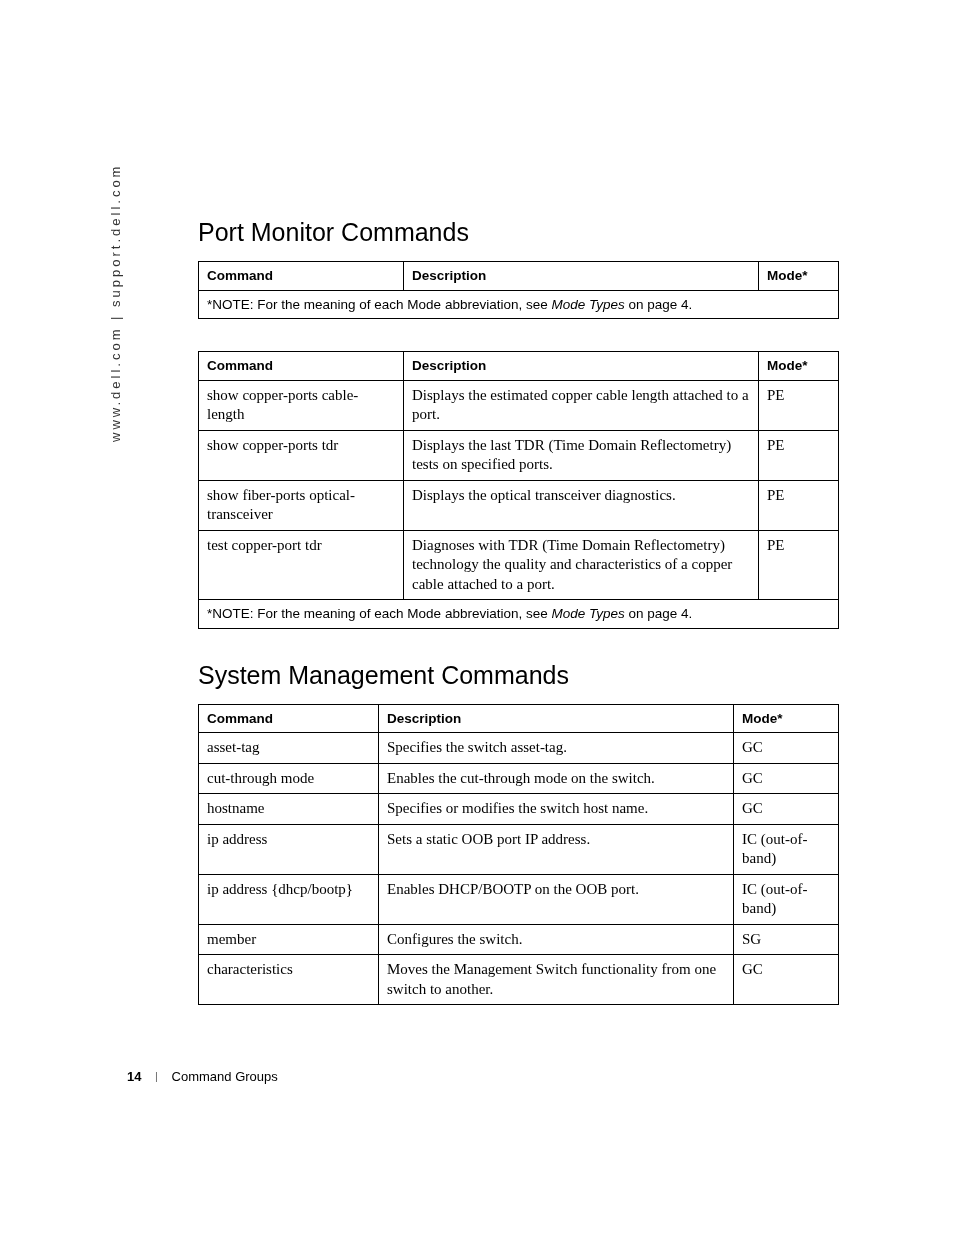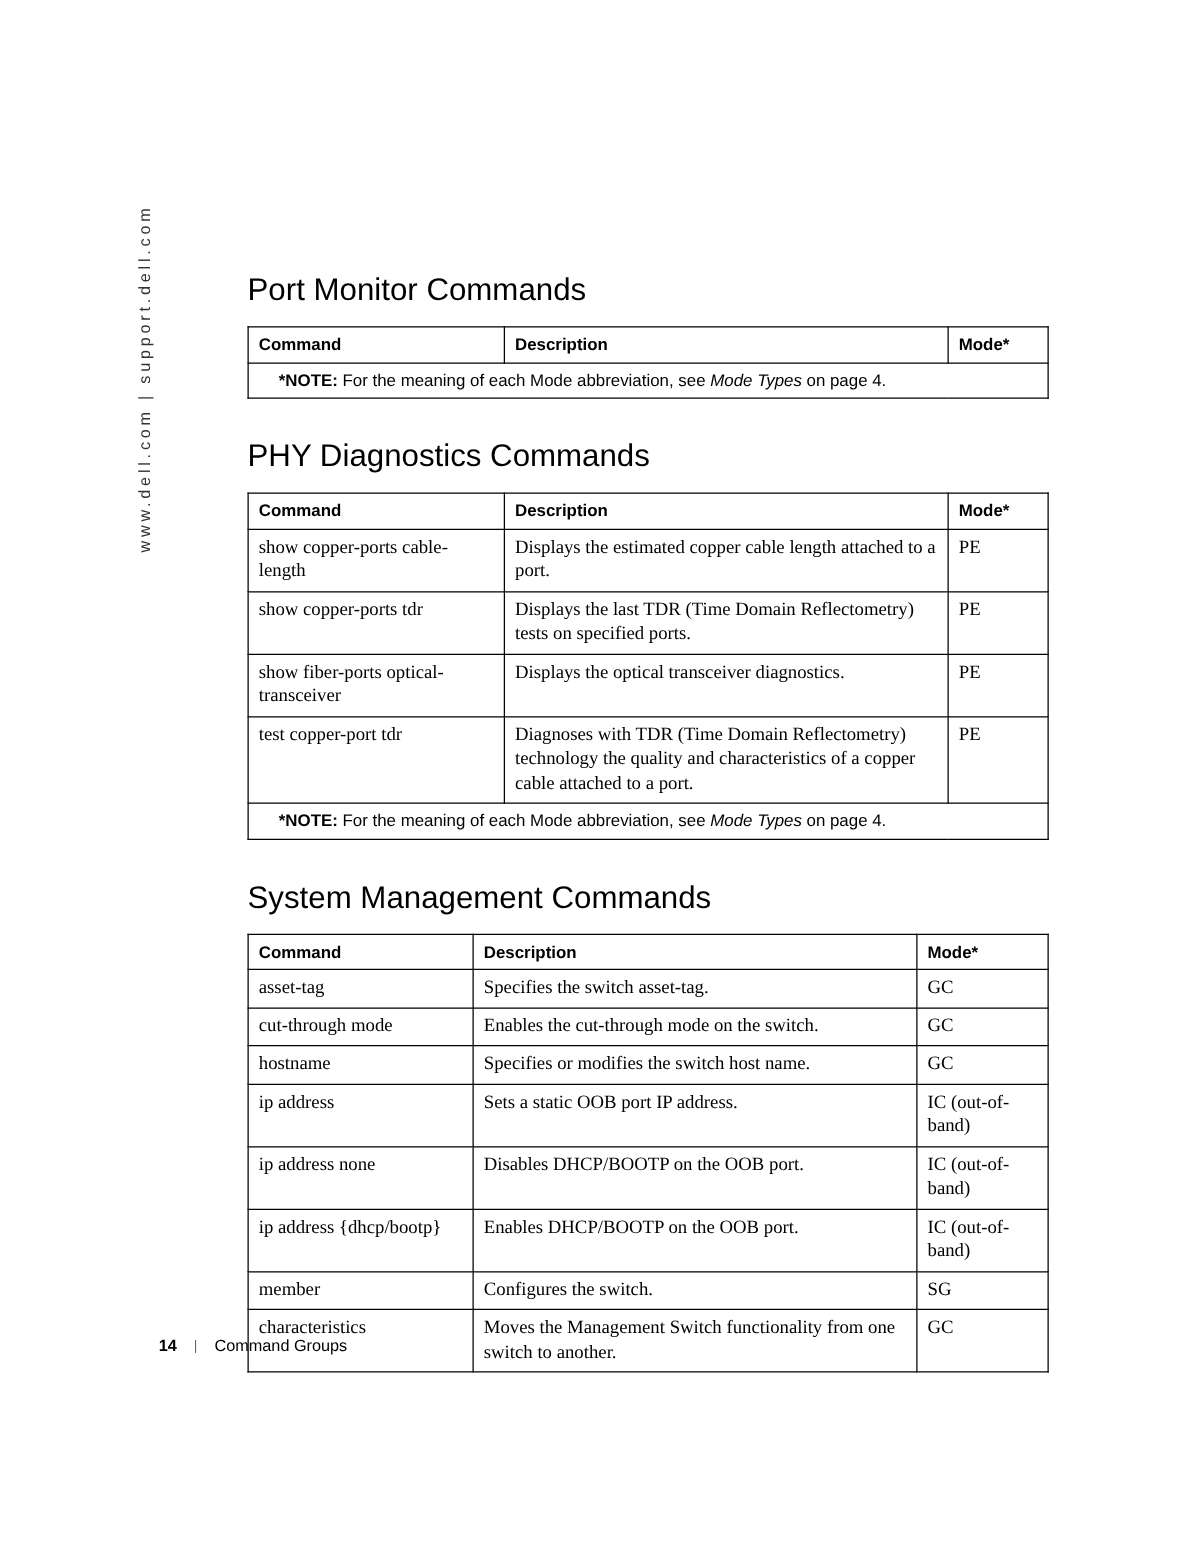--- a/index.html
+++ b/index.html
@@ -59,21 +59,21 @@
   }
   th {
     font-family: Arial, Helvetica, sans-serif;
     font-weight: bold;
     font-size: 13.5px;
   }
   .note-row td {
     font-family: Arial, Helvetica, sans-serif;
     font-size: 13.5px;
   }
-  .note-bold { font-weight: bold; margin-left: 16px; }
+  .note-bold { font-weight: normal; }
   .note-italic { font-style: italic; }
   .footer {
     position: absolute;
     left: 127px;
     top: 1069px;
     font-family: Arial, Helvetica, sans-serif;
     font-size: 13px;
     text-align: center;
   }
   .footer .page { font-weight: bold; }
@@ -103,21 +103,20 @@
       <tr class="note-row">
         <td colspan="3">
           <span class="note-bold">*NOTE:</span><span> For the meaning of each Mode abbreviation, see </span><span class="note-italic">Mode Types</span><span> on page 4.</span>
         </td>
       </tr>
     </tbody>
       </table>
   </div>
 
   <div class="section">
-    <h2>PHY Diagnostics Commands</h2>
     <table>
       <colgroup>
           <col class="cmd">
           <col class="desc">
           <col class="mode">
         </colgroup>
       <tbody>
           <tr>
         <th>Command</th>
         <th>Description</th>
@@ -180,25 +179,20 @@
         <td>hostname</td>
         <td>Specifies or modifies the switch host name.</td>
         <td>GC</td>
       </tr>
       <tr>
         <td>ip address</td>
         <td>Sets a static OOB port IP address.</td>
         <td>IC (out-of-band)</td>
       </tr>
       <tr>
-        <td>ip address none</td>
-        <td>Disables DHCP/BOOTP on the OOB port.</td>
-        <td>IC (out-of-band)</td>
-      </tr>
-      <tr>
         <td>ip address {dhcp/bootp}</td>
         <td>Enables DHCP/BOOTP on the OOB port.</td>
         <td>IC (out-of-band)</td>
       </tr>
       <tr>
         <td>member</td>
         <td>Configures the switch.</td>
         <td>SG</td>
       </tr>
       <tr>

